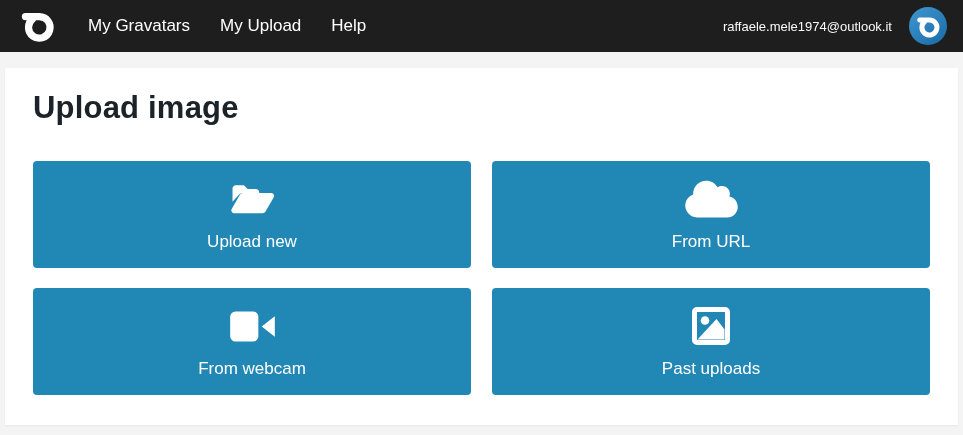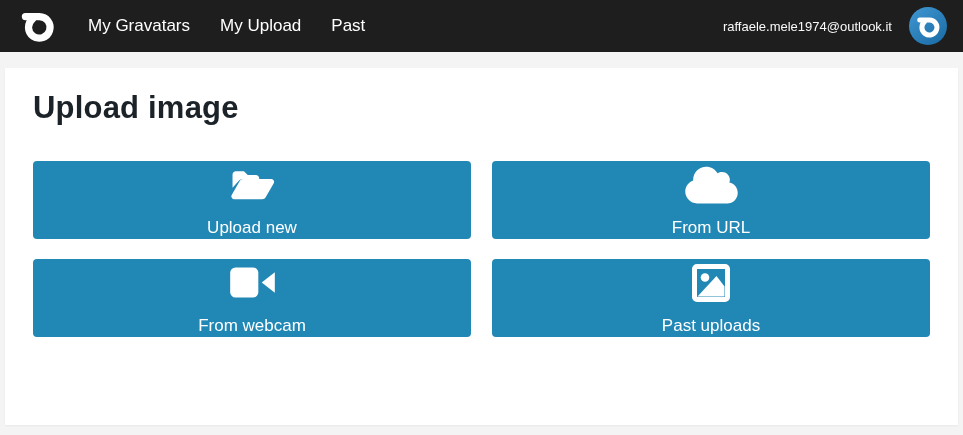--- a/index.html
+++ b/index.html
@@ -46,21 +46,21 @@
     line-height:1.15;
   }
 
   .grid {
     margin-top:35px;
     display:grid;
     grid-template-columns:1fr 1fr;
     gap:20px 21px;
   }
   .tile {
-    height:78px;
+    height:107px;
     background:var(--accent, #2187b5);
     border-radius:4px;
     display:flex;
     flex-direction:column;
     align-items:center;
     justify-content:center;
     gap:13px;
     cursor:pointer;
     color:#ffffff;
     border:none;
@@ -74,21 +74,21 @@
 <header class="navbar">
   <div class="brand">
     <svg viewBox="0 0 40 40" width="36" height="36">
       <path d="M6 9.5 H21.5 A12 12 0 1 1 14.1 12" fill="none" stroke="#ffffff" stroke-width="8" stroke-linecap="round"></path>
     </svg>
   </div>
 
   <nav class="nav-links">
     <a class="nav-link">My Gravatars</a>
     <a class="nav-link">My Upload</a>
-    <a class="nav-link">Past</a>
+    <a class="nav-link">Help</a>
   </nav>
 
   <div class="spacer"></div>
 
   <span class="email">raffaele.mele1974@outlook.it</span>
 
   <div class="avatar">
     <svg viewBox="0 0 40 40" width="25" height="25">
       <path d="M6 9.5 H21.5 A12 12 0 1 1 14.1 12" fill="none" stroke="#ffffff" stroke-width="8" stroke-linecap="round"></path>
     </svg>

